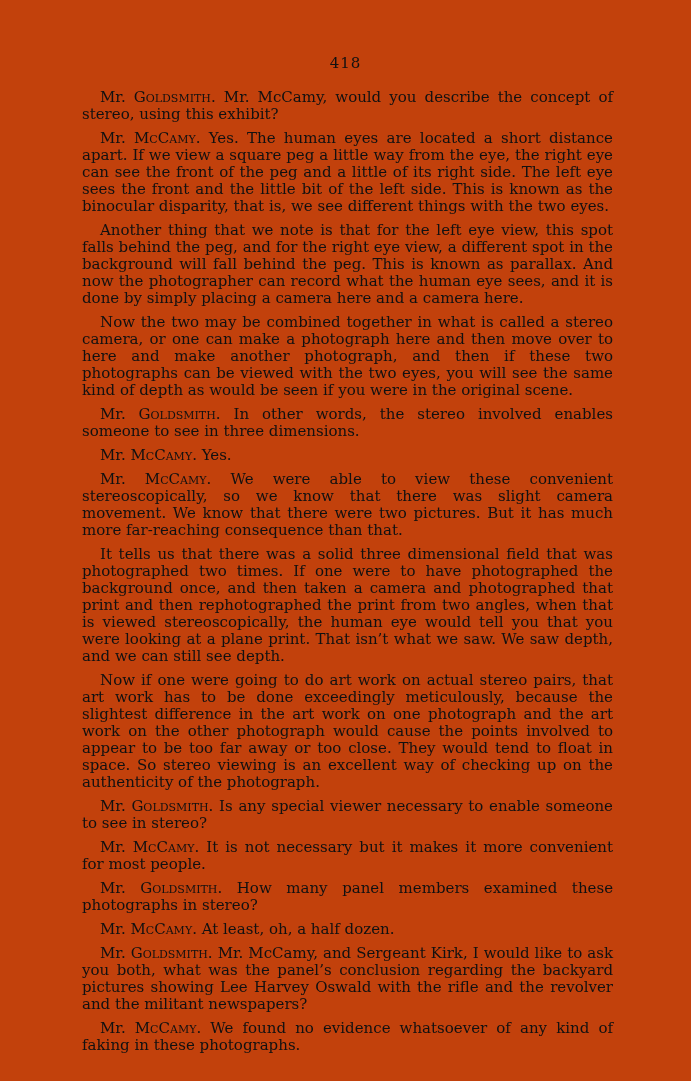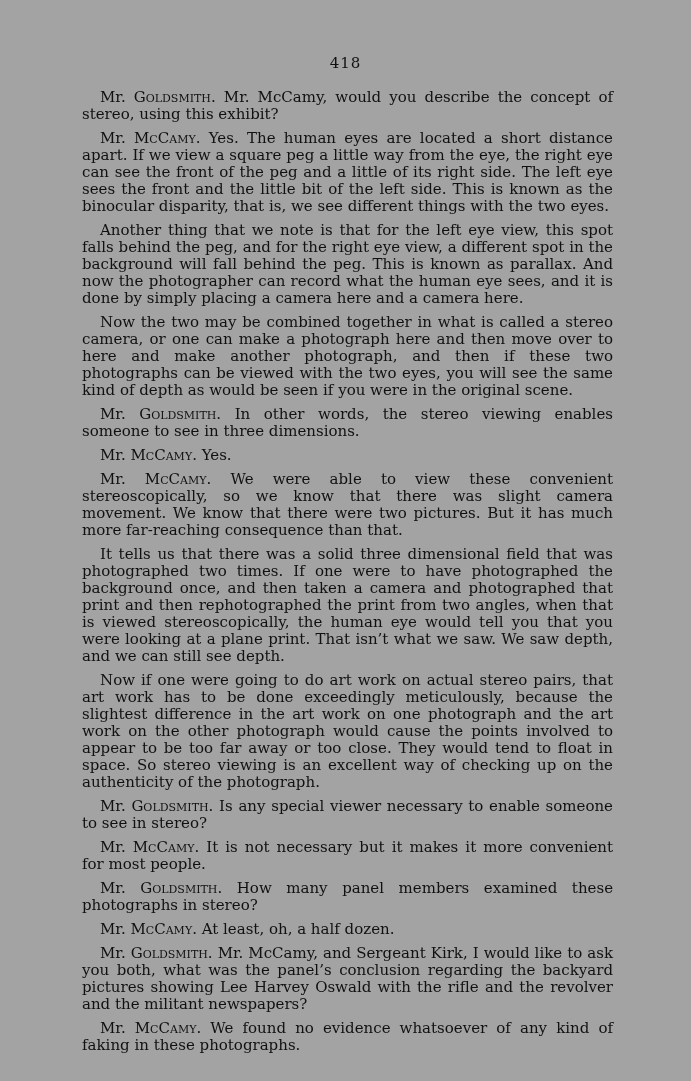--- a/index.html
+++ b/index.html
@@ -4,21 +4,21 @@
 <style>
   html, body {
     margin: 0;
     padding: 0;
     background: #ffffff;
   }
   .page {
     position: relative;
     width: 691px;
     height: 1081px;
-    background: #a3a3a3;
+    background: #c2410c;
     color: #111111;
     font-family: "DejaVu Serif", serif;
     overflow: hidden;
     box-sizing: border-box;
   }
   .page-number {
     text-align: center;
     font-size: 15px;
     padding-top: 54px;
     letter-spacing: 1px;
@@ -46,21 +46,21 @@
   <div class="page-number">418</div>
   <div class="content">
   <p class="para"><span class="speaker"><span class="sp-prefix">Mr. </span><span class="sp-name">Goldsmith.</span></span><span class="para-text"> Mr. McCamy, would you describe the concept of stereo, using this exhibit?</span></p>
 
   <p class="para"><span class="speaker"><span class="sp-prefix">Mr. </span><span class="sp-name">McCamy.</span></span><span class="para-text"> Yes. The human eyes are located a short distance apart. If we view a square peg a little way from the eye, the right eye can see the front of the peg and a little of its right side. The left eye sees the front and the little bit of the left side. This is known as the binocular disparity, that is, we see different things with the two eyes.</span></p>
 
   <p class="para"><span class="para-text">Another thing that we note is that for the left eye view, this spot falls behind the peg, and for the right eye view, a different spot in the background will fall behind the peg. This is known as parallax. And now the photographer can record what the human eye sees, and it is done by simply placing a camera here and a camera here.</span></p>
 
   <p class="para"><span class="para-text">Now the two may be combined together in what is called a stereo camera, or one can make a photograph here and then move over to here and make another photograph, and then if these two photographs can be viewed with the two eyes, you will see the same kind of depth as would be seen if you were in the original scene.</span></p>
 
-  <p class="para"><span class="speaker"><span class="sp-prefix">Mr. </span><span class="sp-name">Goldsmith.</span></span><span class="para-text"> In other words, the stereo viewing enables someone to see in three dimensions.</span></p>
+  <p class="para"><span class="speaker"><span class="sp-prefix">Mr. </span><span class="sp-name">Goldsmith.</span></span><span class="para-text"> In other words, the stereo involved enables someone to see in three dimensions.</span></p>
 
   <p class="para"><span class="speaker"><span class="sp-prefix">Mr. </span><span class="sp-name">McCamy.</span></span><span class="para-text"> Yes.</span></p>
 
 
   <p class="para"><span class="speaker"><span class="sp-prefix">Mr. </span><span class="sp-name">McCamy.</span></span><span class="para-text"> We were able to view these convenient stereoscopically, so we know that there was slight camera movement. We know that there were two pictures. But it has much more far-reaching consequence than that.</span></p>
 
   <p class="para"><span class="para-text">It tells us that there was a solid three dimensional field that was photographed two times. If one were to have photographed the background once, and then taken a camera and photographed that print and then rephotographed the print from two angles, when that is viewed stereoscopically, the human eye would tell you that you were looking at a plane print. That isn’t what we saw. We saw depth, and we can still see depth.</span></p>
 
   <p class="para"><span class="para-text">Now if one were going to do art work on actual stereo pairs, that art work has to be done exceedingly meticulously, because the slightest difference in the art work on one photograph and the art work on the other photograph would cause the points involved to appear to be too far away or too close. They would tend to float in space. So stereo viewing is an excellent way of checking up on the authenticity of the photograph.</span></p>
 

